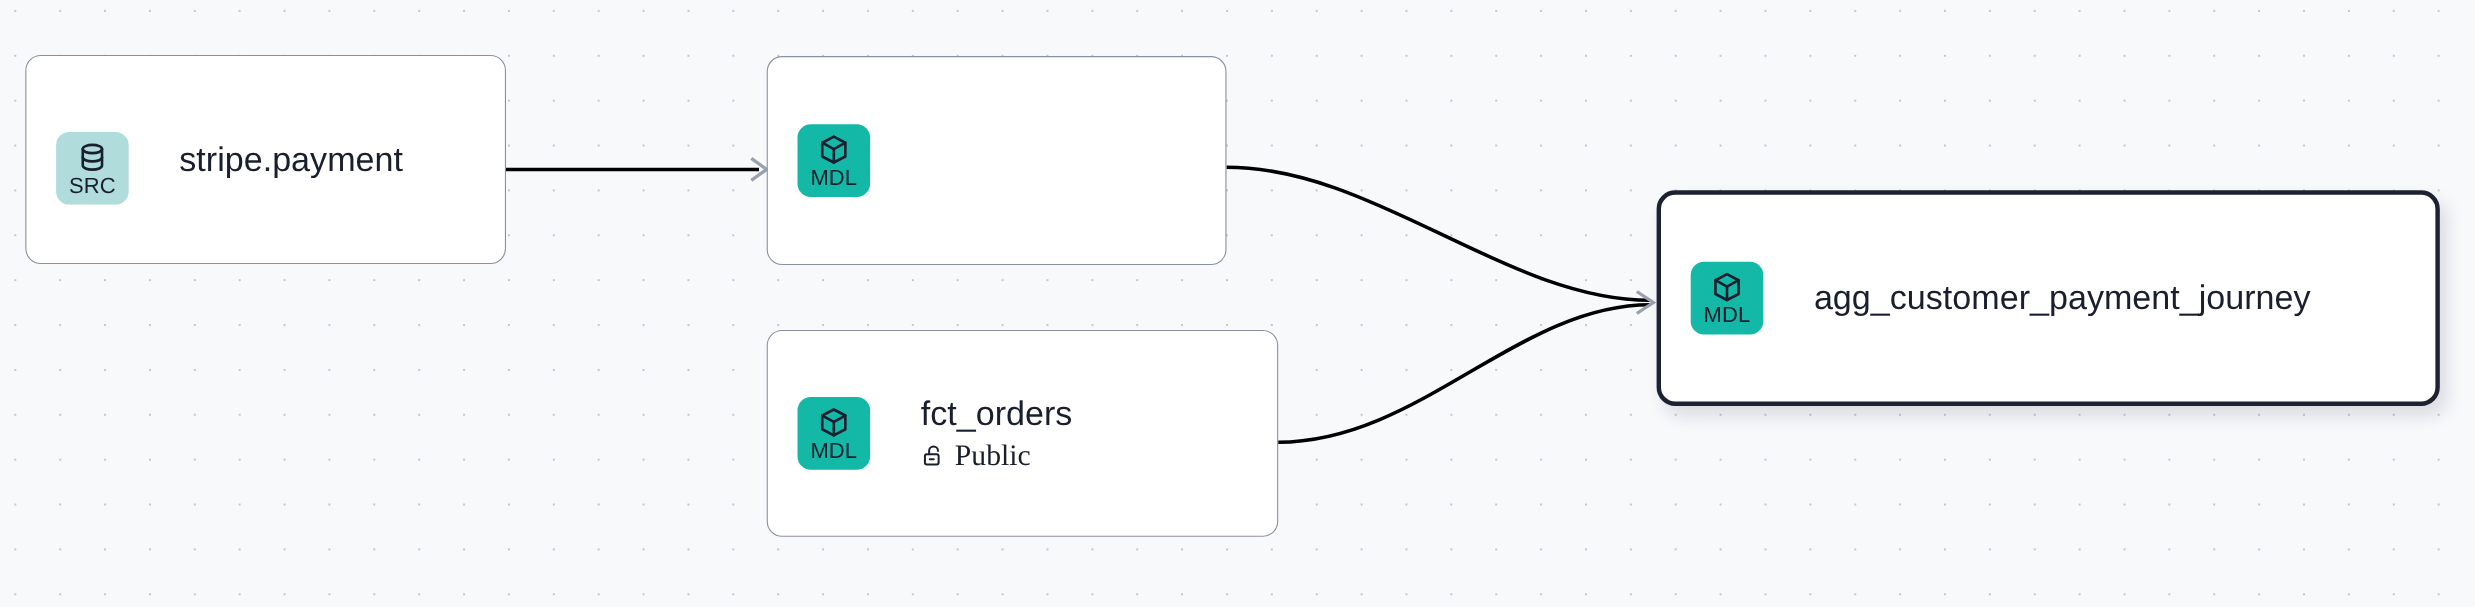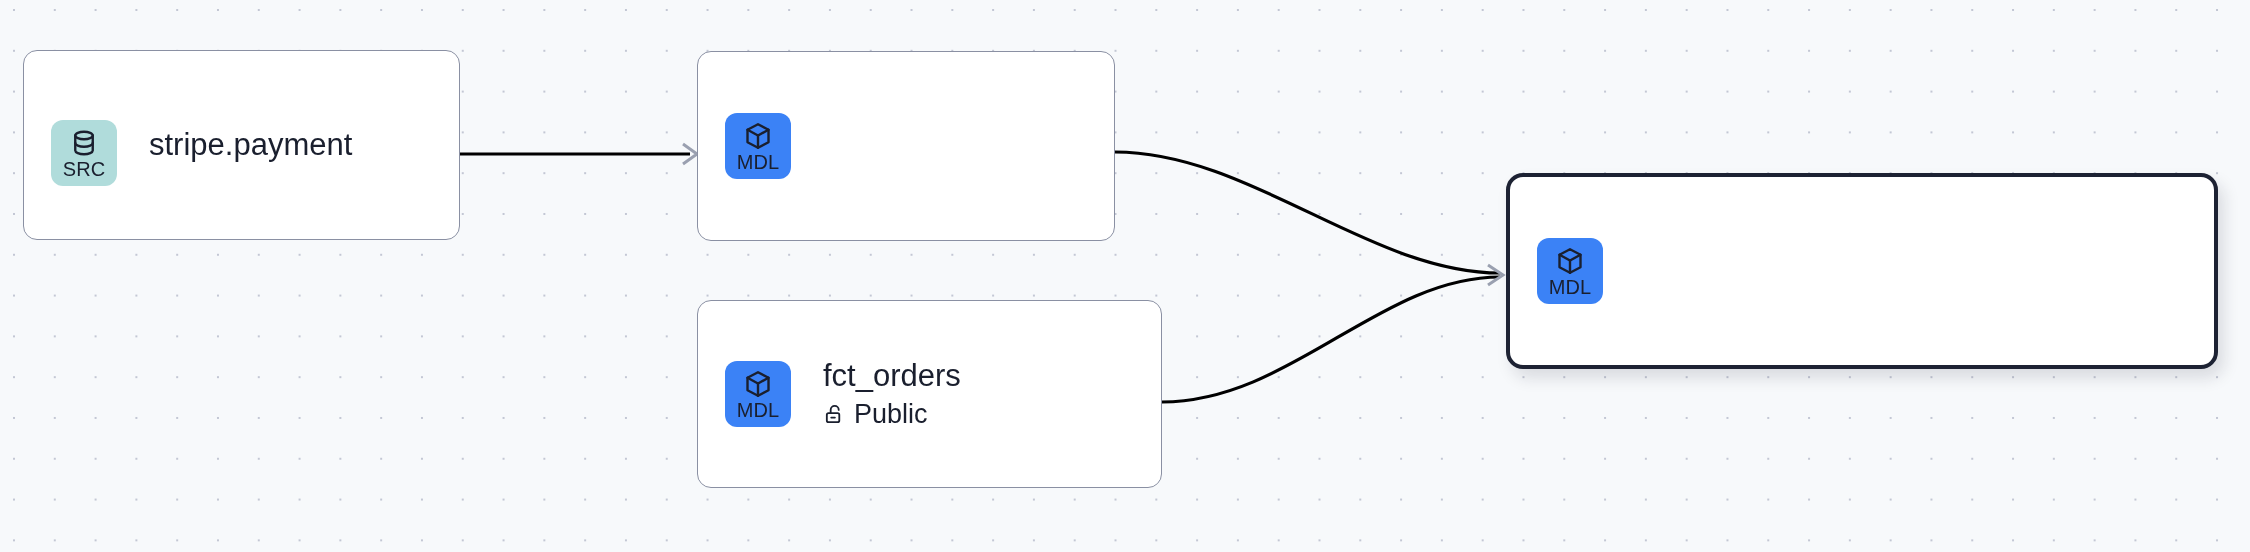--- a/index.html
+++ b/index.html
@@ -52,52 +52,53 @@
     width: 66px;
     height: 66px;
     border-radius: 12px;
     display: flex;
     flex-direction: column;
     align-items: center;
     justify-content: center;
     gap: 1px;
   }
   .badge.src { background: #b0dcdb; margin-top: 16px; }
-  .badge.mdl { background: #3b82f6; }
+  .badge.mdl { background: #14b8a6; }
   .badge svg { display: block; }
   .badge-label {
     font-size: 20px;
     line-height: 20px;
     font-weight: 400;
     color: #1a1f2e;
     letter-spacing: 0.1px;
   }
 
   
   .node-text {
-    margin-left: 32px;
+    margin-left: 46px;
     display: flex;
     flex-direction: column;
     justify-content: center;
   }
   .node-title {
     font-size: 31px;
     line-height: 36px;
     color: #1a1f2e;
     white-space: nowrap;
     font-weight: 400;
   }
   .node-sub {
     display: flex;
     align-items: center;
     gap: 8px;
     font-size: 27px;
     line-height: 32px;
     color: #1a1f2e;
     margin-top: 4px;
+    font-family: Liberation Serif, serif;
   }
   .node-sub svg { display: block; flex: 0 0 auto; }
 
   
   #node-source   { left: 23px;   top: 50px;  width: 437px; height: 190px; }
   #node-stg      { left: 697px;  top: 51px;  width: 418px; height: 190px; }
   #node-fct      { left: 697px;  top: 300px; width: 465px; height: 188px; }
   #node-agg      { left: 1506px; top: 173px; width: 712px; height: 196px; }
 </style>
 </head>
@@ -184,15 +185,18 @@
     <div class="badge mdl">
       <span>
         <svg width="30" height="30" viewBox="0 0 24 24" fill="none" stroke="#1a1f2e" stroke-width="1.9" stroke-linecap="round" stroke-linejoin="round">
           <path d="M12 2.6 20.4 7v10L12 21.4 3.6 17V7z"></path>
           <path d="M3.6 7 12 11.6 20.4 7"></path>
           <path d="M12 11.6v9.8"></path>
         </svg>
       </span>
       <span class="badge-label">MDL</span>
     </div>
+    <div class="node-text">
+      <div class="node-title">agg_customer_payment_journey</div>
+    </div>
   </div>
 
 </div>
 
 </body></html>

